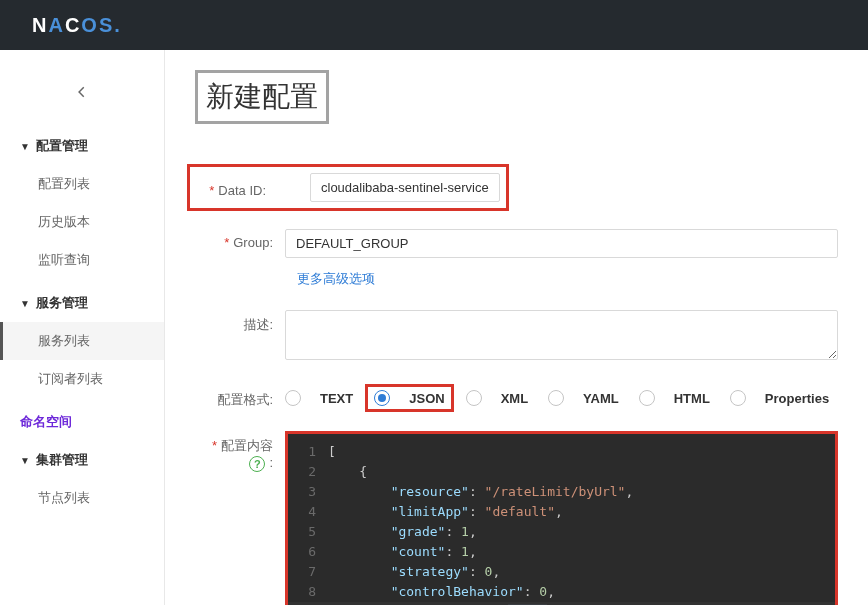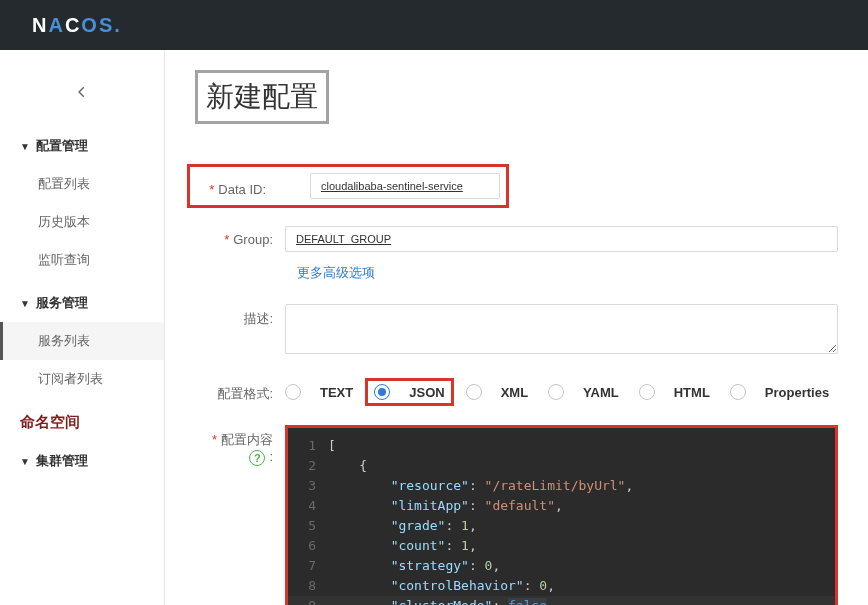--- a/index.html
+++ b/index.html
@@ -15,31 +15,31 @@
     .sidebar { width: 165px; border-right: 1px solid #e8e8e8; padding-top: 20px; }
     .back-arrow { text-align: center; padding: 15px 0 25px; cursor: pointer; }
     .back-arrow svg { width: 14px; height: 14px; }
     
     .menu-group { margin-bottom: 5px; }
     .menu-group-title { display: flex; align-items: center; padding: 10px 20px; font-size: 13px; font-weight: 600; color: #333; cursor: pointer; }
     .menu-group-title .caret { margin-right: 6px; font-size: 10px; }
     .menu-item { padding: 10px 20px 10px 38px; font-size: 13px; color: #666; cursor: pointer; position: relative; }
     .menu-item.active { background: #f5f5f5; }
     .menu-item.active::before { content: ""; position: absolute; left: 0; top: 0; bottom: 0; width: 3px; background: #555; }
-    .menu-single { padding: 10px 20px; font-size: 15px; color: #7f1d1d; cursor: pointer; font-weight: 600; }
+    .menu-single { padding: 10px 20px; font-size: 13px; color: #6d28d9; cursor: pointer; font-weight: 600; }
     
     .main { flex: 1; padding: 20px 30px; overflow: auto; }
     .page-title { font-size: 28px; font-weight: 500; padding: 5px 8px; display: inline-block; border: 3px solid #a3a3a3; color: #333; margin-bottom: 30px; }
     
     .form-row { display: flex; align-items: flex-start; margin-bottom: 22px; }
     .form-label { width: 90px; text-align: right; padding-top: 6px; padding-right: 12px; font-size: 13px; color: #666; flex-shrink: 0; }
     .required { color: #d8352a; margin-right: 4px; }
     .form-control { flex: 1; }
     
-    input[type="text"], textarea { width: 100%; border: 1px solid #d9d9d9; border-radius: 2px; padding: 6px 10px; font-size: 11px; color: #333; font-family: inherit; text-decoration: underline; }
+    input[type="text"], textarea { width: 100%; border: 1px solid #d9d9d9; border-radius: 2px; padding: 6px 10px; font-size: 13px; color: #333; font-family: inherit; }
     textarea { min-height: 50px; resize: vertical; }
     
     .link-row { padding-left: 102px; margin-top: -10px; margin-bottom: 22px; }
     .link { color: #2e7cd6; font-size: 13px; cursor: pointer; }
     
     .radio-group { display: flex; align-items: center; gap: 20px; padding-top: 4px; }
     .radio-option { display: flex; align-items: center; gap: 6px; cursor: pointer; }
     .radio-circle { width: 16px; height: 16px; border-radius: 50%; border: 1px solid #c4c4c4; display: flex; align-items: center; justify-content: center; }
     .radio-circle.checked { border-color: #2e7cd6; }
     .radio-dot { width: 8px; height: 8px; border-radius: 50%; background: #2e7cd6; }
@@ -97,20 +97,21 @@
           </div>
           <div class="menu-item active">服务列表</div>
           <div class="menu-item">订阅者列表</div>
         </div>
         <div class="menu-single">命名空间</div>
         <div class="menu-group">
           <div class="menu-group-title">
             <span class="caret">▼</span>
             <span>集群管理</span>
           </div>
+          <div class="menu-item">节点列表</div>
         </div>
       </div>
   </div>
 
   <div class="main">
     <h1 class="page-title">新建配置</h1>
     
     <div style="height:10px"></div>
     
     <div class="dataid-row-wrap">

